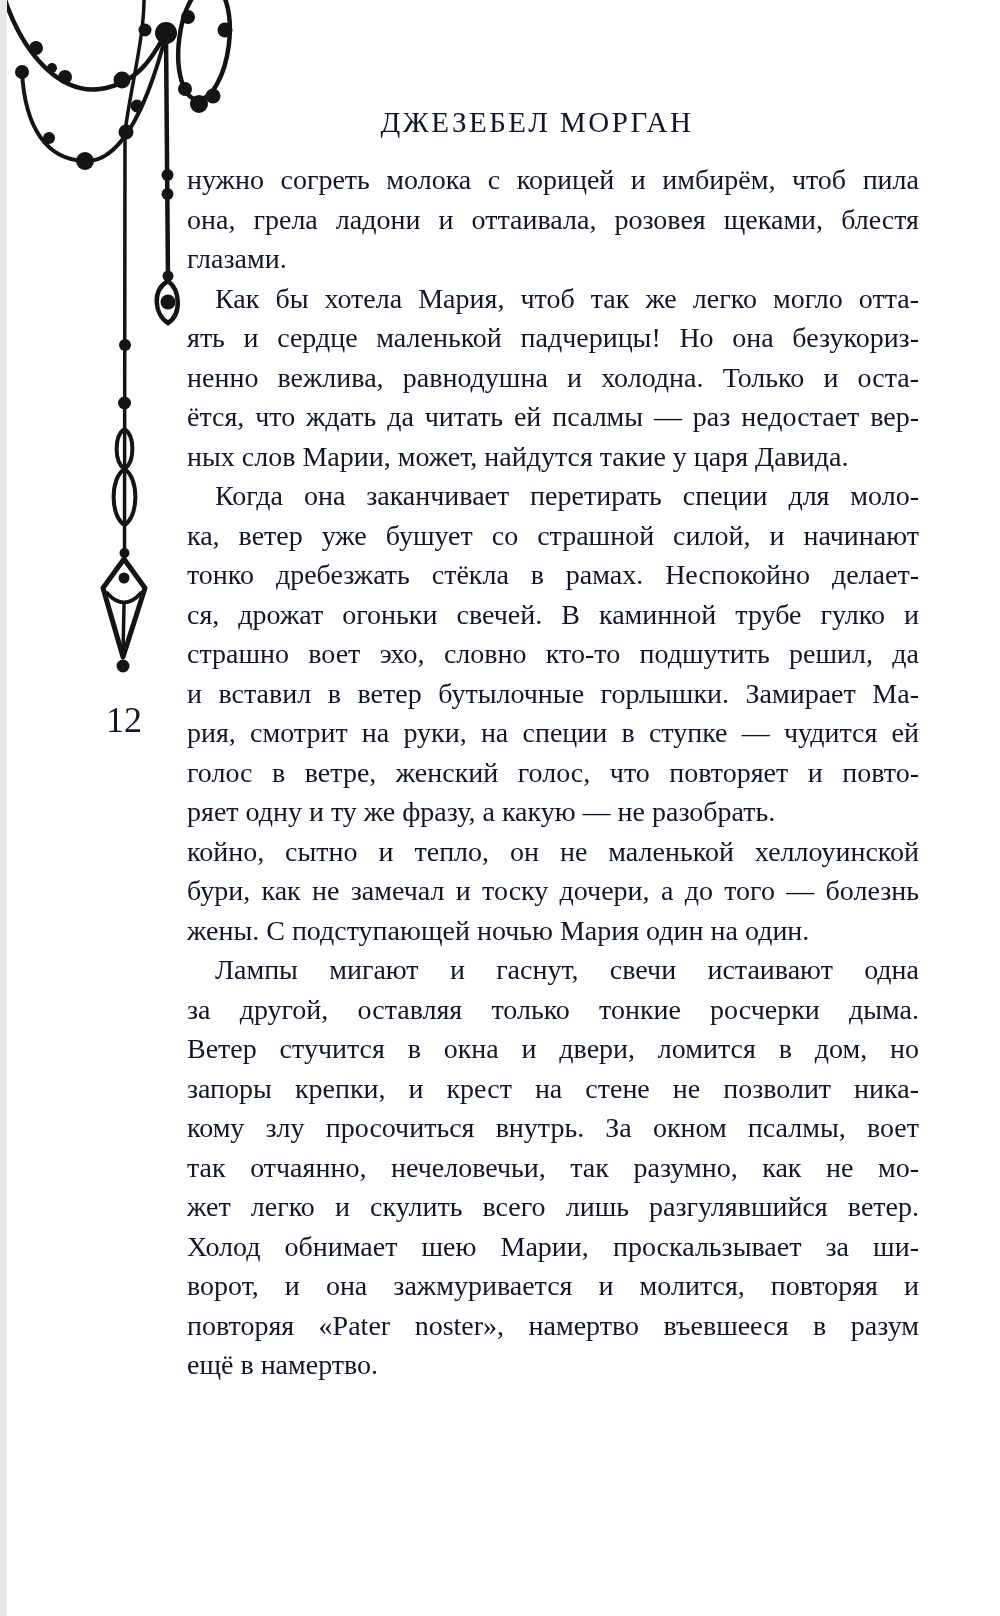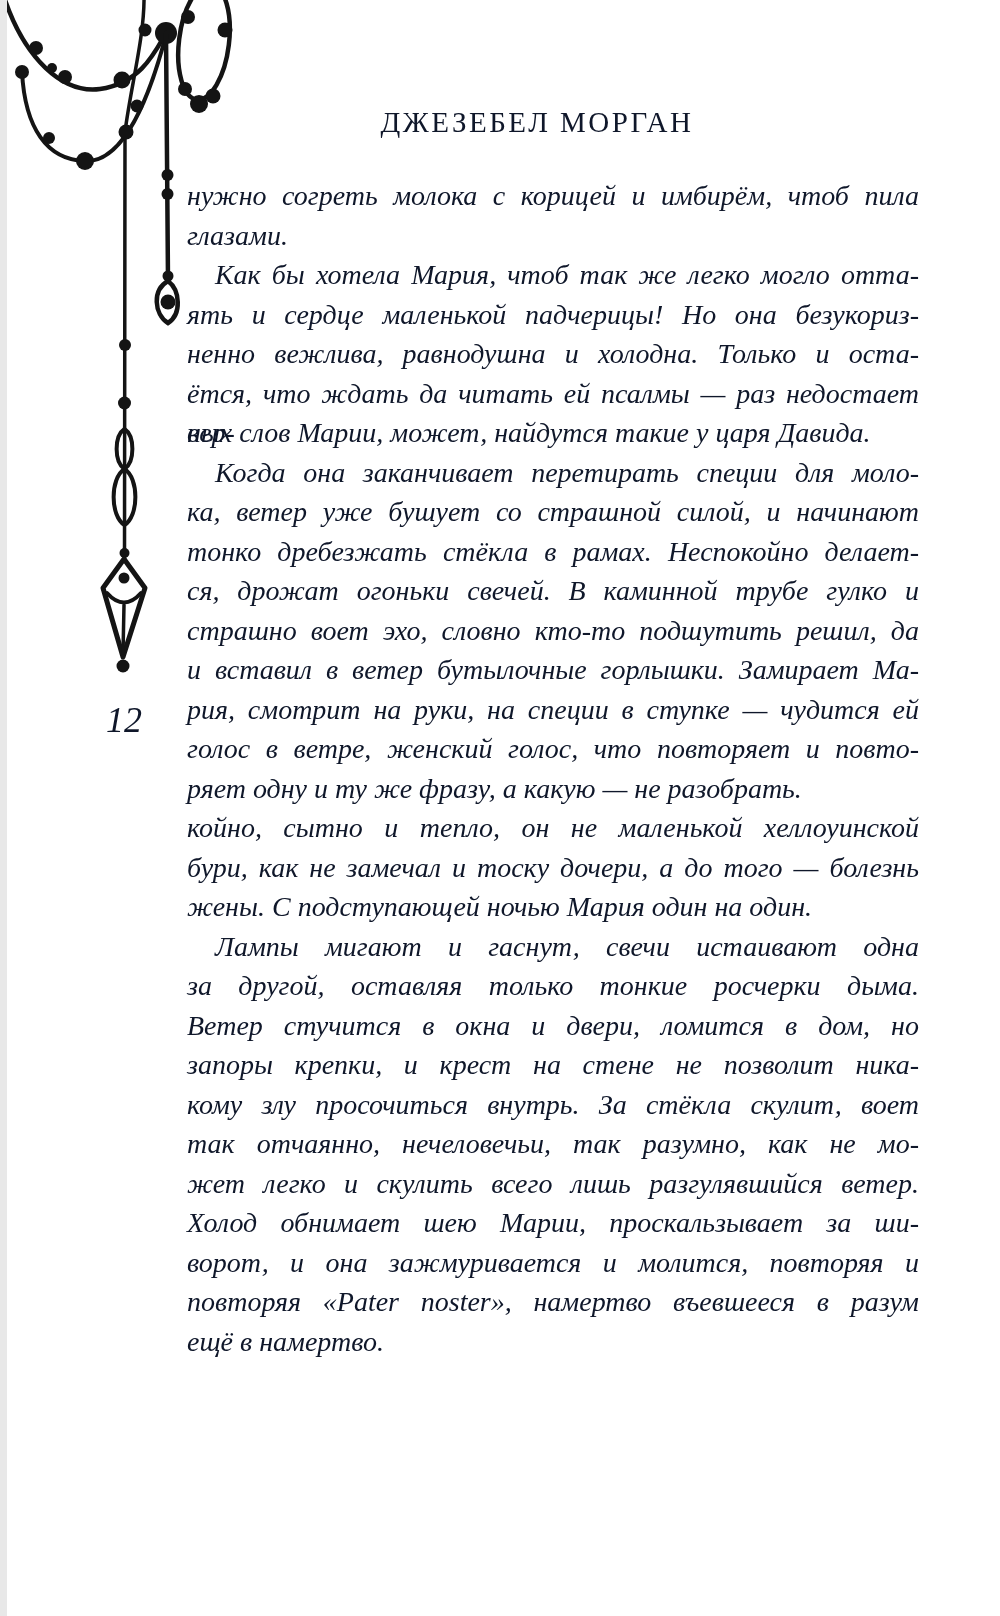--- a/index.html
+++ b/index.html
@@ -30,27 +30,25 @@
     font-weight: 400;
     white-space: nowrap;
   }
   .page-number {
     position: absolute;
     left: 79px; top: 700px;
     width: 76px;
     text-align: center;
     font-size: 36px;
     line-height: 40px;
-    font-style: italic;
   }
   .text-block {
     position: absolute;
-    left: 180px; top: 176px;
+    left: 180px; top: 160px;
     width: 732px;
-    font-style: italic;
   }
   .line {
     height: 39.5px;
     line-height: 39.5px;
     font-size: 28px;
     text-align: justify;
     text-align-last: justify;
     white-space: normal;
     overflow: visible;
   }
@@ -107,20 +105,21 @@
     <circle cx="206" cy="96" r="7.5" fill="#141414" stroke="none"></circle>
     <circle cx="192" cy="104" r="9" fill="#141414" stroke="none"></circle>
   </svg>
 
   <div class="running-header">ДЖЕЗЕБЕЛ МОРГАН</div>
 
   <div class="page-number">12</div>
 
   <div class="text-block">
       <div class="line">нужно согреть молока с корицей и имбирём, чтоб пила</div>
+      <div class="line">она, грела ладони и оттаивала, розовея щеками, блестя</div>
       <div class="line last">глазами.</div>
       <div class="line indent">Как бы хотела Мария, чтоб так же легко могло отта-</div>
       <div class="line">ять и сердце маленькой падчерицы! Но она безукориз-</div>
       <div class="line">ненно вежлива, равнодушна и холодна. Только и оста-</div>
       <div class="line">ётся, что ждать да читать ей псалмы — раз недостает вер-</div>
       <div class="line last">ных слов Марии, может, найдутся такие у царя Давида.</div>
       <div class="line indent">Когда она заканчивает перетирать специи для моло-</div>
       <div class="line">ка, ветер уже бушует со страшной силой, и начинают</div>
       <div class="line">тонко дребезжать стёкла в рамах. Неспокойно делает-</div>
       <div class="line">ся, дрожат огоньки свечей. В каминной трубе гулко и</div>
@@ -129,21 +128,21 @@
       <div class="line">рия, смотрит на руки, на специи в ступке — чудится ей</div>
       <div class="line">голос в ветре, женский голос, что повторяет и повто-</div>
       <div class="line last">ряет одну и ту же фразу, а какую — не разобрать.</div>
       <div class="line">койно, сытно и тепло, он не маленькой хеллоуинской</div>
       <div class="line">бури, как не замечал и тоску дочери, а до того — болезнь</div>
       <div class="line last">жены. С подступающей ночью Мария один на один.</div>
       <div class="line indent">Лампы мигают и гаснут, свечи истаивают одна</div>
       <div class="line">за другой, оставляя только тонкие росчерки дыма.</div>
       <div class="line">Ветер стучится в окна и двери, ломится в дом, но</div>
       <div class="line">запоры крепки, и крест на стене не позволит ника-</div>
-      <div class="line">кому злу просочиться внутрь. За стёкла скулит, воет</div>
+      <div class="line">кому злу просочиться внутрь. За окном псалмы, воет</div>
       <div class="line">так отчаянно, нечеловечьи, так разумно, как не мо-</div>
       <div class="line">жет легко и скулить всего лишь разгулявшийся ветер.</div>
       <div class="line">Холод обнимает шею Марии, проскальзывает за ши-</div>
       <div class="line">ворот, и она зажмуривается и молится, повторяя и</div>
       <div class="line">повторяя «Pater noster», намертво въевшееся в разум</div>
       <div class="line last">ещё в намертво.</div>
     </div>
 
 </div>
 

